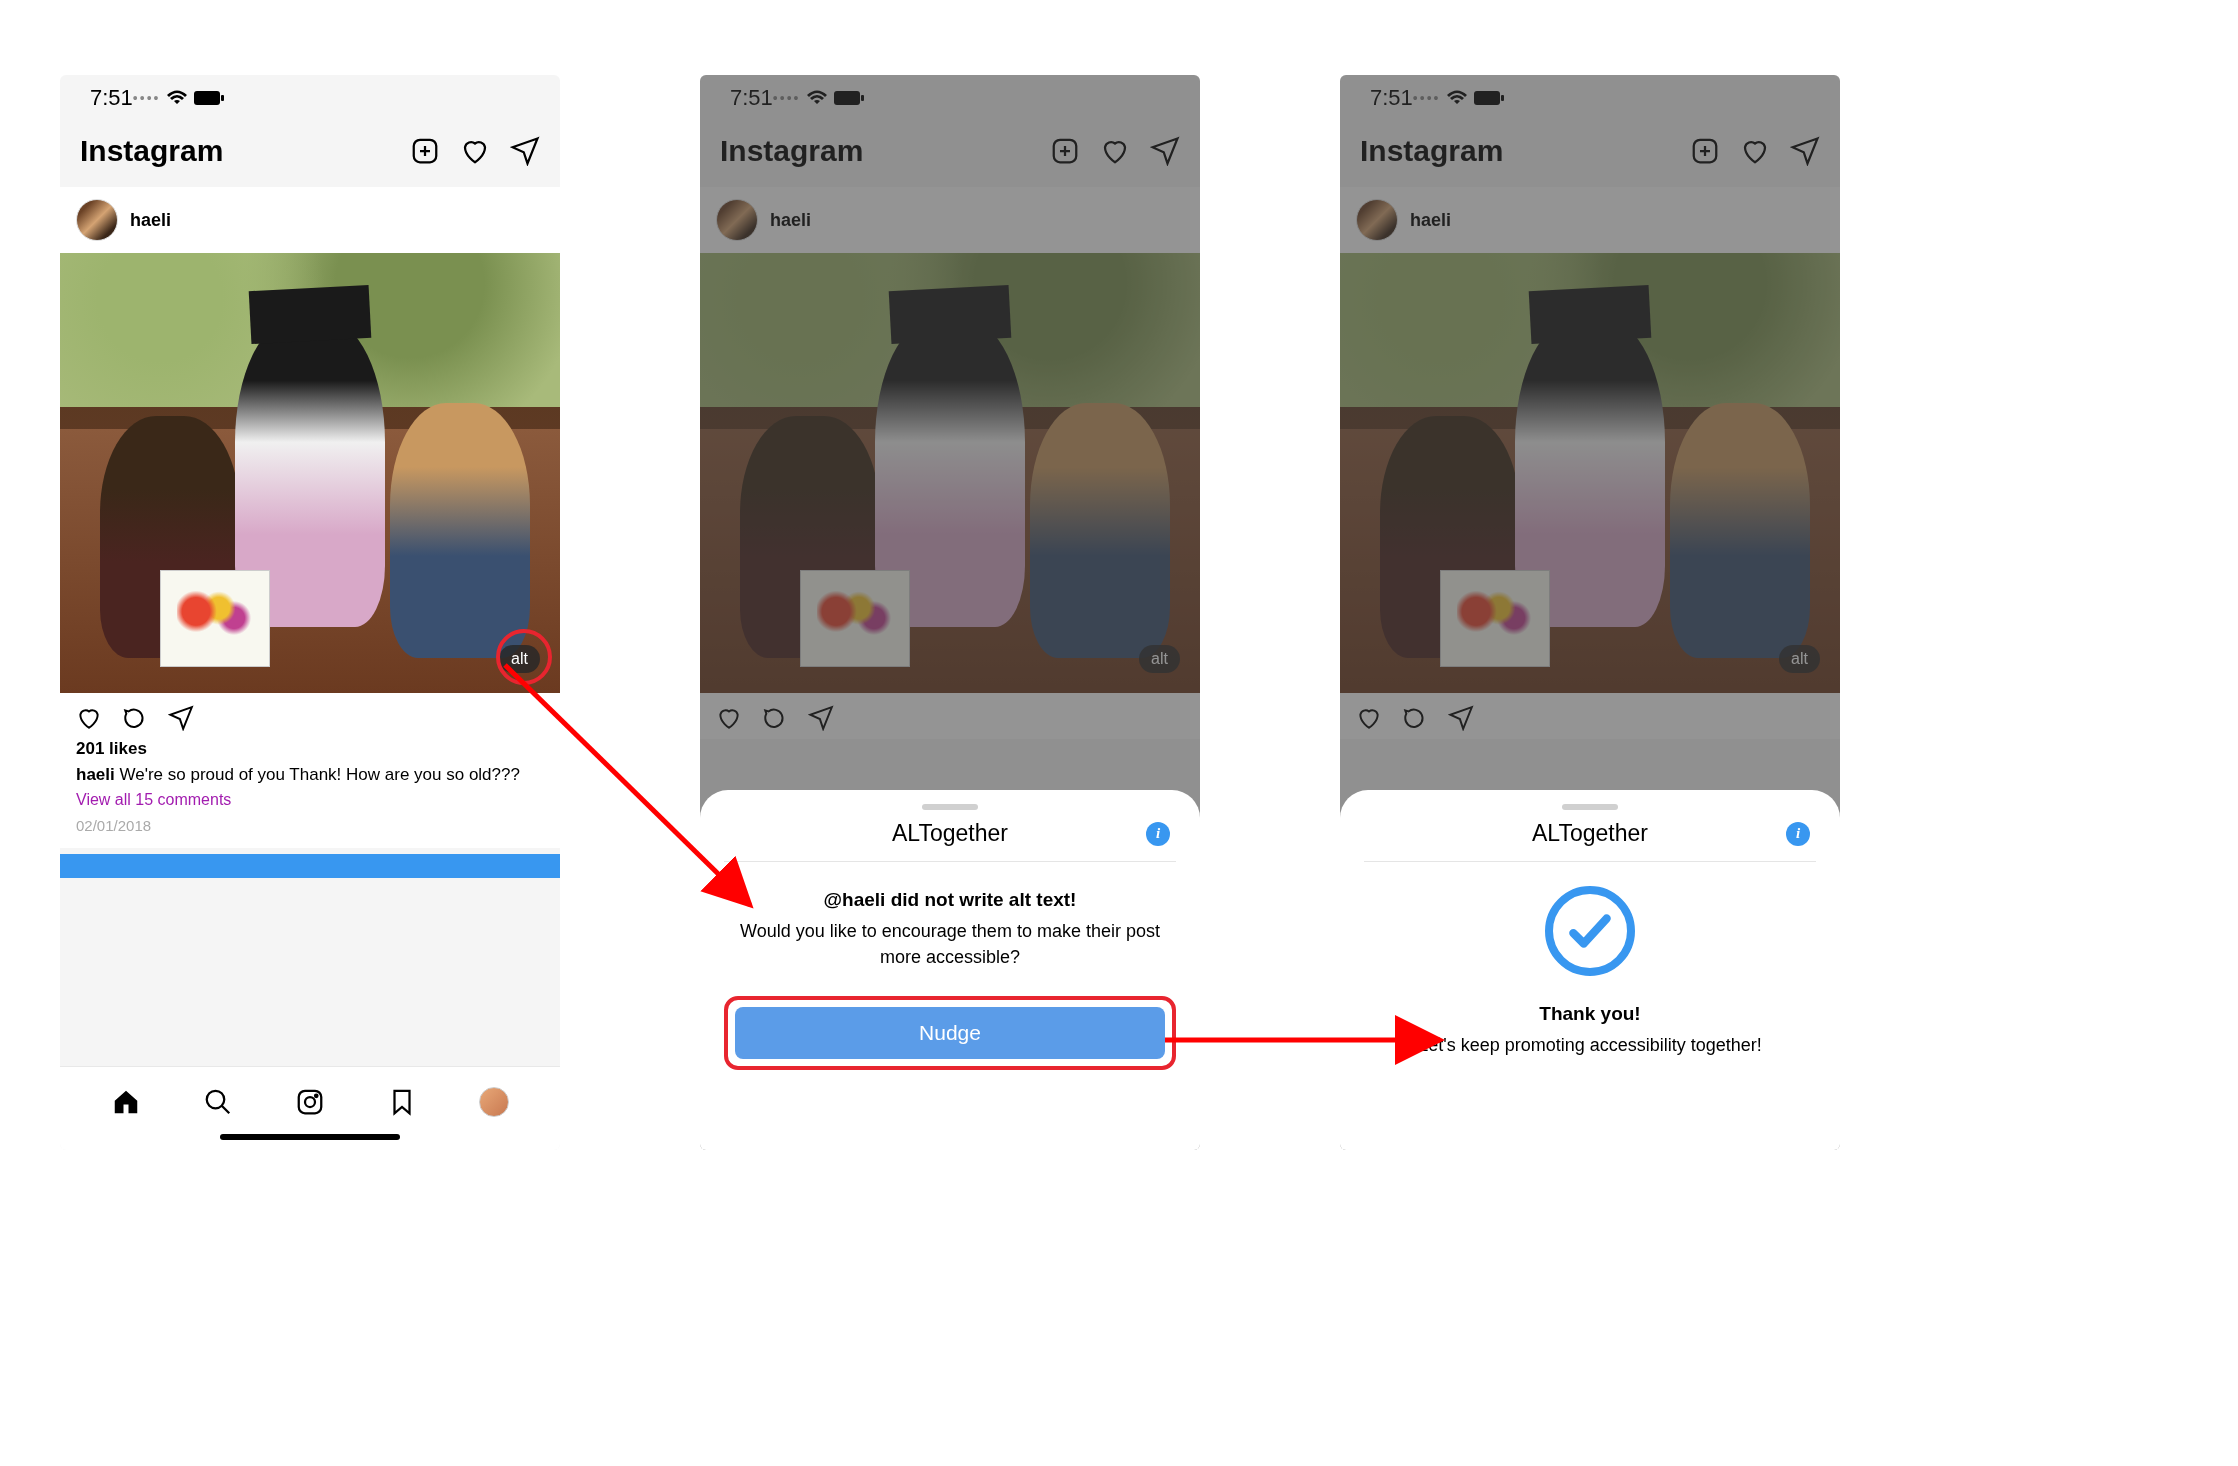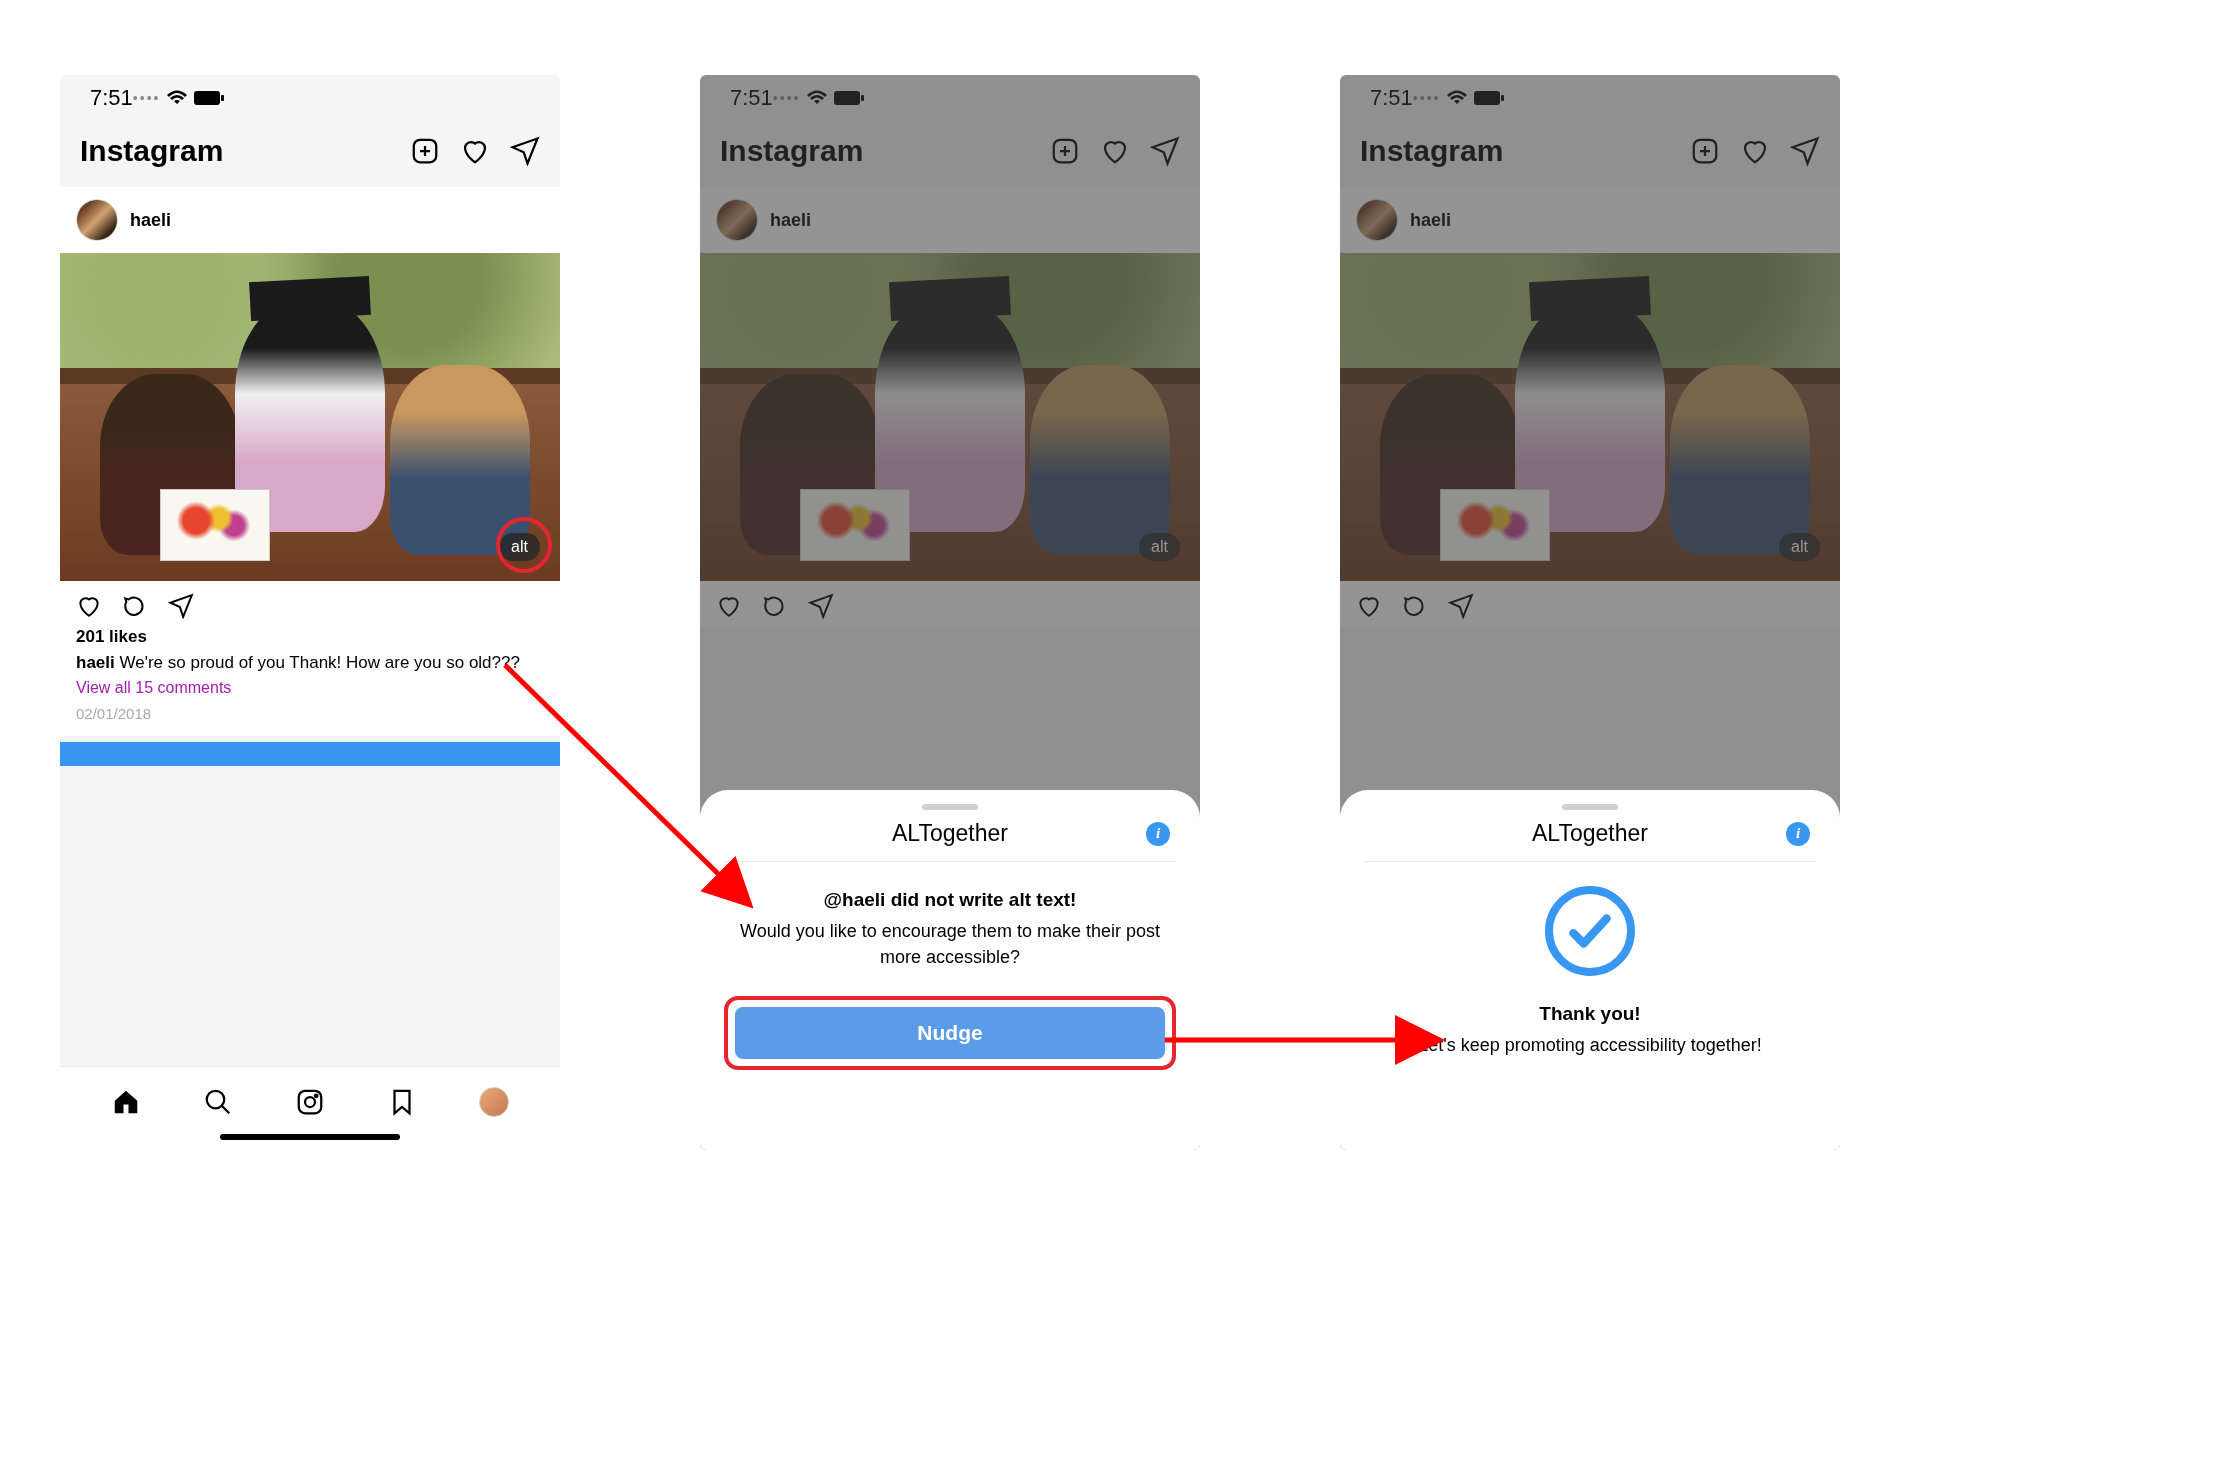--- a/index.html
+++ b/index.html
@@ -59,21 +59,21 @@
     border: 1px solid #ddd;
   }
   .avatar2 {
     width: 42px; height: 42px; border-radius: 50%;
     background: linear-gradient(135deg,#e8d5b5 30%,#2a2a2a 60%,#888 80%);
     border: 1px solid #ddd;
   }
   .username { font-weight: 700; font-size: 18px; }
   .post-image {
     width: 100%;
-    height: 328px;
+    height: 440px;
     position: relative;
     background: linear-gradient(180deg,#8fa878 0%,#6b7850 15%,#5a3820 25%,#6b4030 100%);
     overflow:hidden;
   }
   .grad-scene {
     position:absolute; inset:0;
   }
   .fence { position:absolute; bottom:0; left:0; right:0; height:60%; background:linear-gradient(180deg,#8b5a3c,#6b3a20); }
   .foliage { position:absolute; top:0; left:0; right:0; height:35%; background: radial-gradient(circle at 20% 30%, #9db46e 15%, transparent 40%), radial-gradient(circle at 70% 20%, #7a9050 20%, transparent 45%), #a8ba7a; }
   .person { position:absolute; border-radius: 40% 40% 20% 20%; }
@@ -145,21 +145,21 @@
   }
   .handle { width:56px; height:6px; background:#d0d0d0; border-radius:3px; margin: 0 auto 10px; }
   .sheet-header { display:flex; align-items:center; justify-content:center; position:relative; padding-bottom:14px; border-bottom:1px solid #e5e5e5; margin-bottom:24px;}
   .sheet-title { font-size:23px; font-weight:400; }
   .info-icon { position:absolute; right:6px; width:24px; height:24px; background:#3897f0; border-radius:50%; color:#fff; display:flex; align-items:center; justify-content:center; font-size:15px; font-weight:700; font-style:italic; font-family:Georgia,serif;}
   .sheet-msg { text-align:center; font-size:18px; line-height:1.45; }
   .sheet-msg .bold { font-weight:700; display:block; margin-bottom:4px; font-size:19px;}
   .nudge-wrap { margin-top:26px; padding:7px; border:4px solid #e8252f; border-radius:14px; }
   .nudge-btn {
     width:100%; background:#5b9ce8; color:#fff; border:none;
-    font-size:21px; font-weight:700; padding:14px 0; border-radius:8px;
+    font-size:21px; font-weight:400; padding:14px 0; border-radius:8px;
     cursor:pointer;
   }
   .check-circle {
     width:90px; height:90px; border:8px solid #3897f0; border-radius:50%;
     margin: 6px auto 24px; display:flex; align-items:center; justify-content:center;
   }
   .check-circle svg { width:50px; height:50px; }
 
   
   .arrow {

